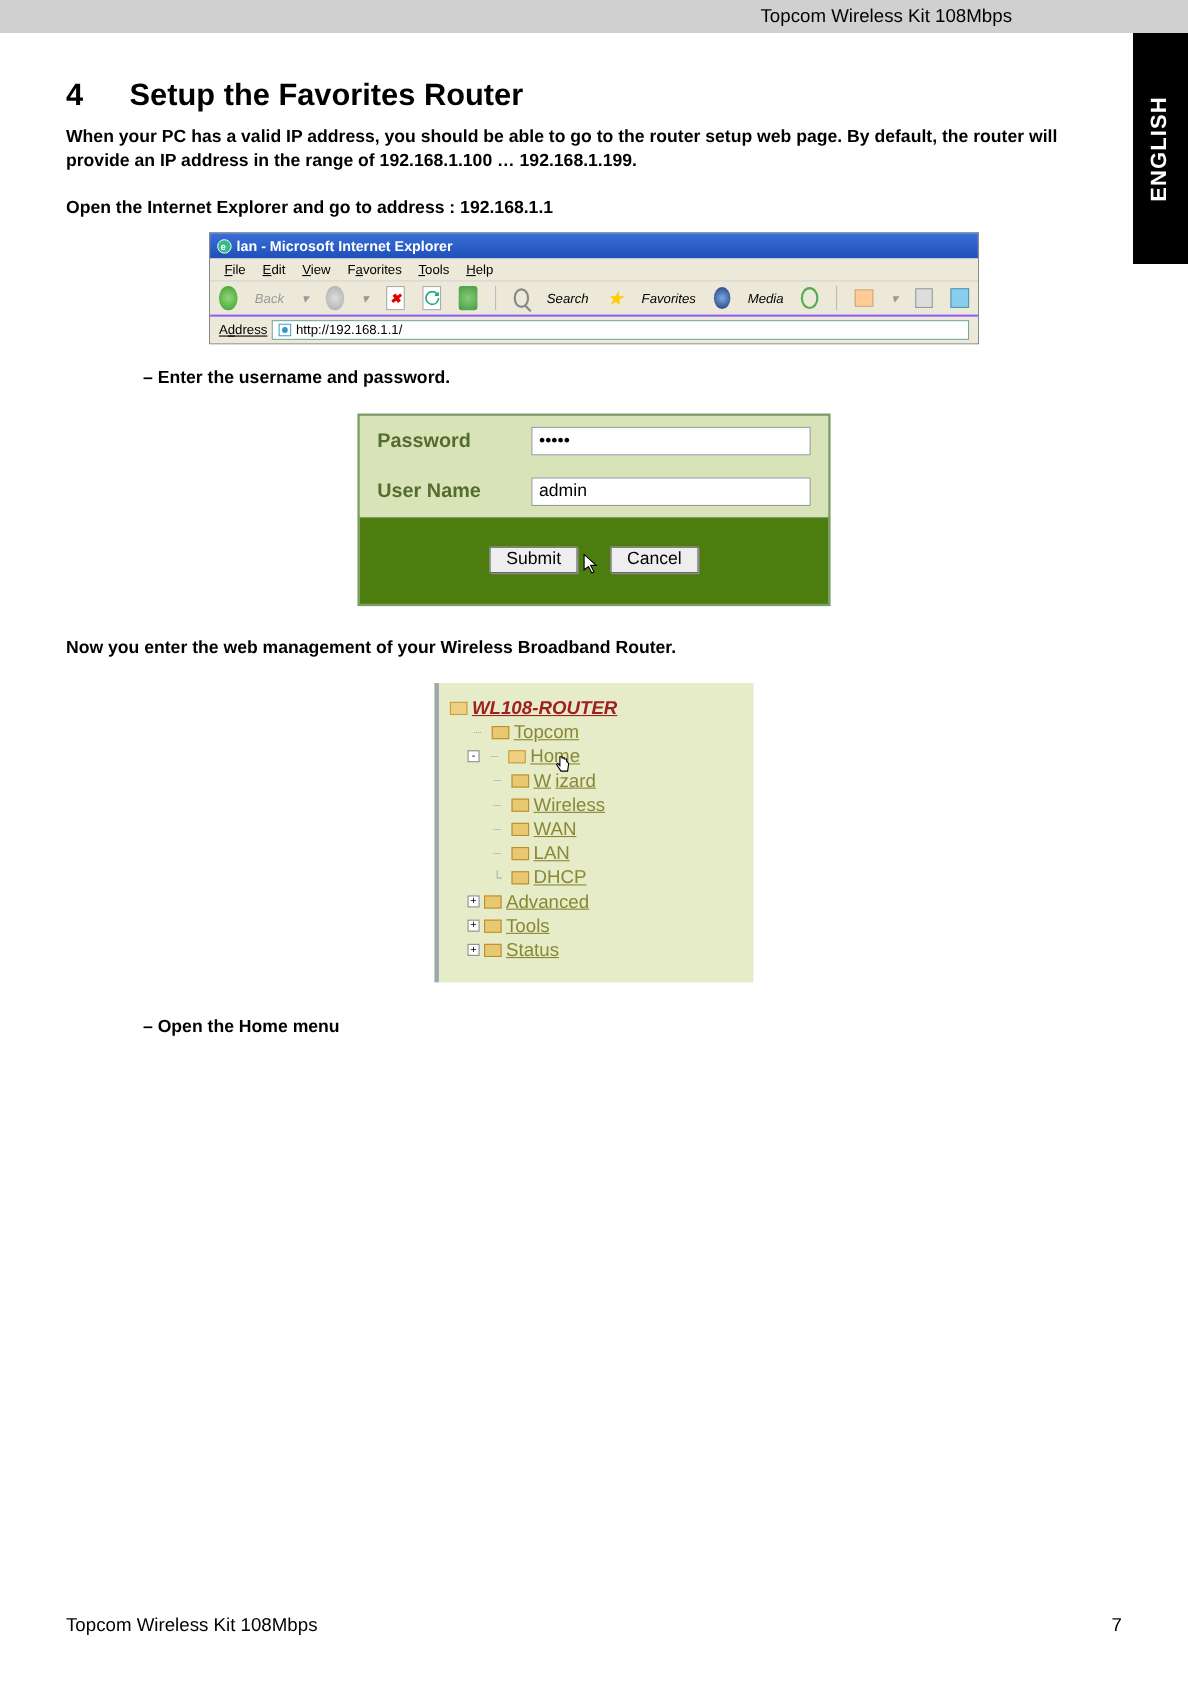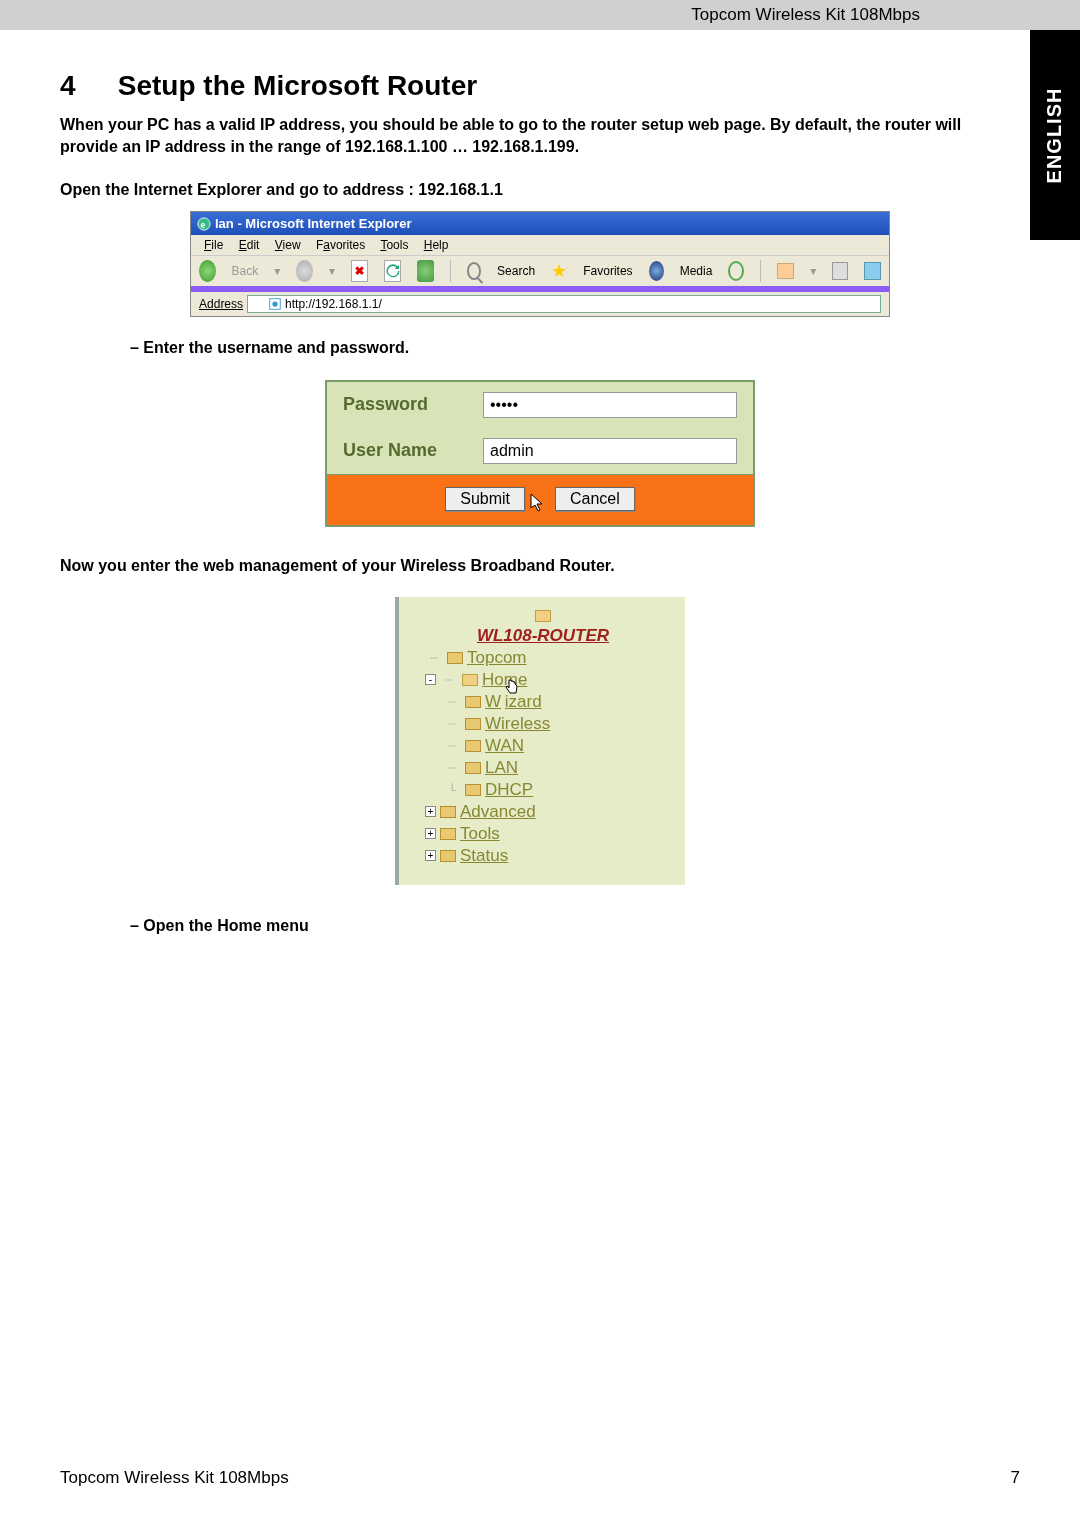--- a/index.html
+++ b/index.html
@@ -73,21 +73,22 @@
     }
     .ie-menu span { margin-right: 12px; }
     .ie-menu u { text-decoration: underline; }
     .ie-toolbar {
       background: #ece9d8;
       padding: 4px 8px;
       display: flex;
       align-items: center;
       gap: 16px;
       font-size: 12px;
-      border-bottom: 6px solid #8b5cf6;
+      border-bottom: 2px solid #8b5cf6;
+      font-style: italic;
     }
     .tb-circle-green { background: radial-gradient(circle,#8fd87a,#3a9b2a); border-radius:50%; width:22px; height:22px; }
     .tb-circle-grey { background: radial-gradient(circle,#ddd,#aaa); border-radius:50%; width:22px; height:22px; }
     .tb-stop { width:22px;height:22px;border:1px solid #aaa;background:#fff;display:flex;align-items:center;justify-content:center;color:#d00;font-weight:bold;font-size:12px; }
     .tb-refresh { width:22px;height:22px;border:1px solid #aaa;background:#fff;display:flex;align-items:center;justify-content:center;color:#1a6; }
     .tb-home { width:22px;height:22px;background:radial-gradient(circle,#8c7,#494); border-radius:3px; }
     .tb-search { width:18px;height:18px;border:2px solid #888;border-radius:50%;position:relative; }
     .tb-search::after { content:"";position:absolute;width:2px;height:7px;background:#888;bottom:-6px;right:-2px;transform:rotate(-45deg); }
     .tb-star { color:#ffcc00; font-size:18px; }
     .tb-media { width:20px;height:20px;background:radial-gradient(circle,#7ad,#237);border-radius:50%; }
@@ -101,21 +102,21 @@
       display: flex;
       align-items: center;
       gap: 4px;
       font-size: 12px;
       text-align: center;
     }
     .ie-address-label { text-decoration: underline; }
     .ie-address-box {
       background:#fff;
       border:1px solid #7a9;
-      padding:1px 20px;
+      padding:1px 4px;
       display:flex;
       align-items:center;
       gap:3px;
       flex:1;
     }
     .login-box {
       margin: 20px auto;
       width: 430px;
       border: 2px solid #7a9b6a;
       background: #d8e4b8;
@@ -135,22 +136,22 @@
     .login-input {
       flex: 1;
       background: #fff;
       border: 1px solid #999;
       padding: 3px 6px;
       font-size: 16px;
       height: 26px;
     }
     .login-btn-row {
       border-top: 1px solid #7a9b6a;
-      background: #f97316;
-      padding: 12px;
+      background: #4d7c0f;
+      padding: 26px;
       text-align: center;
     }
     .login-btn {
       display: inline-block;
       border: 1px solid #666;
       background: #eee;
       padding: 2px 14px;
       font-size: 16px;
       margin: 0 4px;
       box-shadow: 1px 1px 0 #888;
@@ -170,21 +171,21 @@
       align-items: center;
       gap: 4px;
       padding: 1px 0;
     }
     .tree-root { color: #a02020; font-weight: bold; font-style: italic; text-decoration: underline; }
     .tree-link { color: #888833; text-decoration: underline; }
     .tree-icon-open { width:16px;height:12px;background:#f0d080;border:1px solid #c0a040;display:inline-block; }
     .tree-icon-closed { width:16px;height:12px;background:#e8c870;border:1px solid #b89030;display:inline-block; }
     .tree-expand { width:11px;height:11px;border:1px solid #888;font-size:10px;line-height:9px;text-align:center;display:inline-block;background:#fff; }
     .tree-conn { width:18px;display:inline-block;text-align:center;color:#aaa;font-size:12px; }
-    .tree-lv0 { padding-left: 2px; flex-direction: column; }
+    .tree-lv0 { padding-left: 2px; }
     .tree-lv1 { padding-left: 18px; }
     .tree-lv2 { padding-left: 36px; }
     .footer {
       position: absolute;
       bottom: 40px;
       left: 60px;
       right: 60px;
       display: flex;
       justify-content: space-between;
       font-size: 17px;
@@ -197,21 +198,21 @@
   <span>Topcom Wireless Kit 108Mbps</span>
 </div>
 
 <div class="side-tab">
   <span>ENGLISH</span>
 </div>
 
 <div class="content">
   <h1>
     <span class="section-num">4</span>
-    <span>Setup the Microsoft Router</span>
+    <span>Setup the Favorites Router</span>
   </h1>
 
   <p>
     <span>When your PC has a valid IP address, you should be able to go to the router setup web page. By default, the router will provide an IP address in the range of </span><b>192.168.1.100 … 192.168.1.199</b><span>.</span>
   </p>
 
   <p style="margin-top:20px;">
     <span>Open the Internet Explorer and go to address : </span><b>192.168.1.1</b>
   </p>
 

